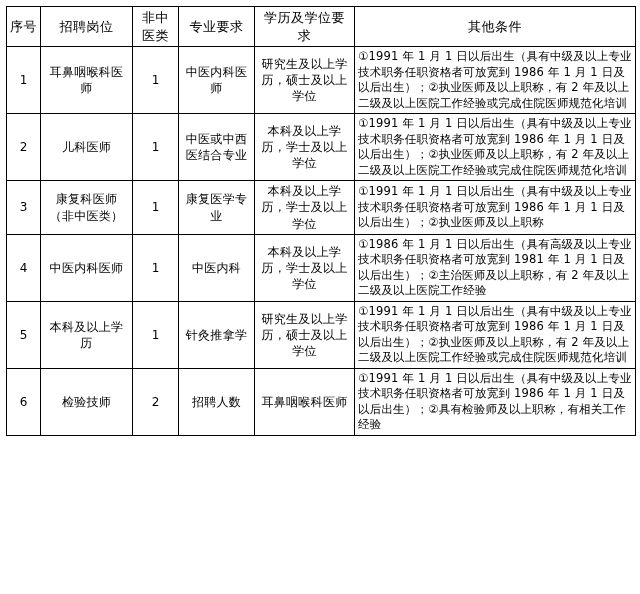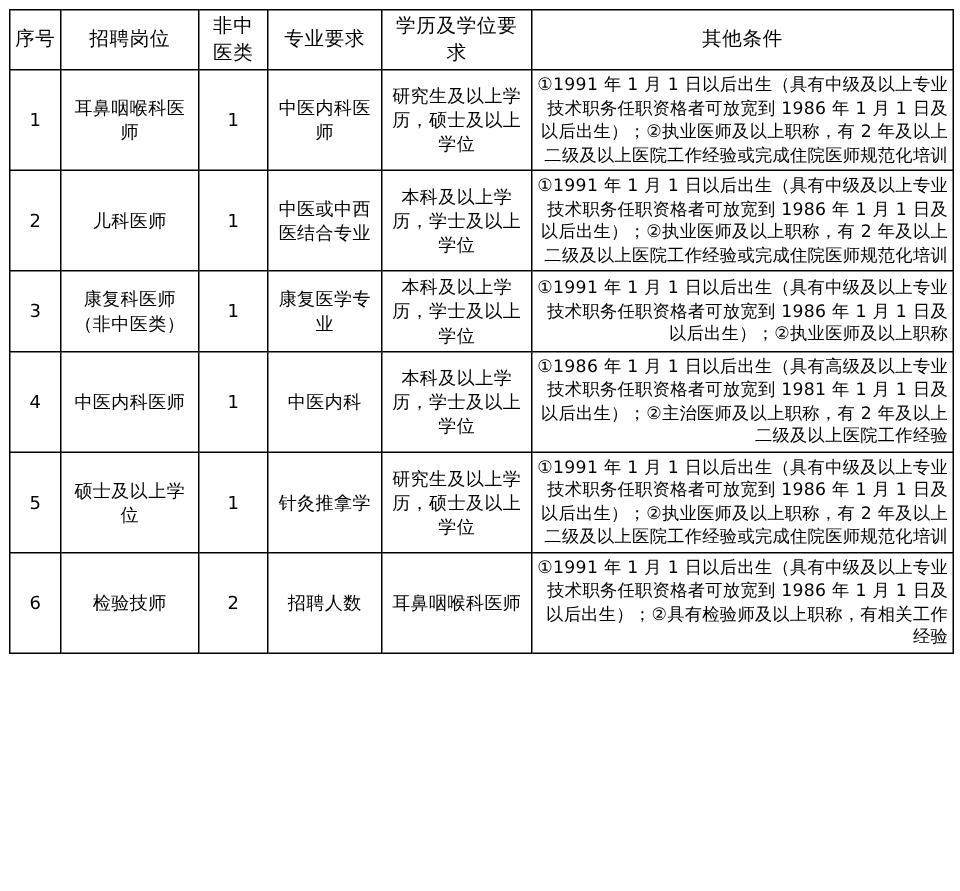--- a/index.html
+++ b/index.html
@@ -49,21 +49,21 @@
   td.c-no, td.c-count {
     text-align: center;
     font-size: 12px;
   }
   td.c-post, td.c-major, td.c-degree {
     text-align: center;
     font-size: 12px;
     letter-spacing: 0.3px;
   }
   td.c-other {
-    text-align: right;
+    text-align: left;
     font-size: 11.5px;
     letter-spacing: 0.2px;
     padding: 3px 4px;
     margin-top: 35px;
   }
   .hdr-two-line { line-height: 1.25; }
 </style>
 </head>
 <body>
 
@@ -115,21 +115,21 @@
       <tr>
         <td class="c-no">4</td>
         <td class="c-post">中医内科医师</td>
         <td class="c-count">1</td>
         <td class="c-major">中医内科</td>
         <td class="c-degree">本科及以上学历，学士及以上学位</td>
         <td class="c-other">①1986 年 1 月 1 日以后出生（具有高级及以上专业技术职务任职资格者可放宽到 1981 年 1 月 1 日及以后出生）；②主治医师及以上职称，有 2 年及以上二级及以上医院工作经验</td>
       </tr>
       <tr>
         <td class="c-no">5</td>
-        <td class="c-post">硕士及以上学位</td>
+        <td class="c-post">本科及以上学历</td>
         <td class="c-count">1</td>
         <td class="c-major">针灸推拿学</td>
         <td class="c-degree">研究生及以上学历，硕士及以上学位</td>
         <td class="c-other">①1991 年 1 月 1 日以后出生（具有中级及以上专业技术职务任职资格者可放宽到 1986 年 1 月 1 日及以后出生）；②执业医师及以上职称，有 2 年及以上二级及以上医院工作经验或完成住院医师规范化培训</td>
       </tr>
       <tr>
         <td class="c-no">6</td>
         <td class="c-post">检验技师</td>
         <td class="c-count">2</td>
         <td class="c-major">招聘人数</td>

